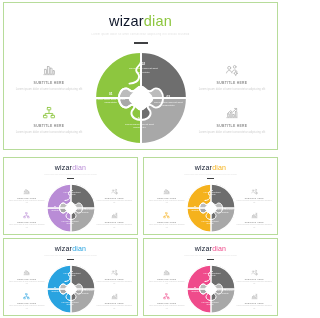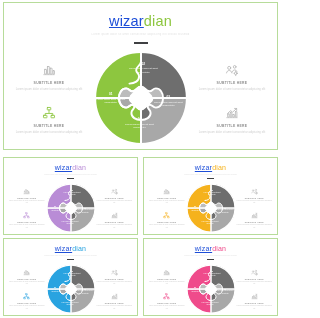--- a/index.html
+++ b/index.html
@@ -15,21 +15,21 @@
   .slide.hero{ left:3px; top:2px; width:275px; height:148px; }
   .slide.mini{ width:135px; height:78px; }
   .slide.m1{ left:3px;  top:157px; }
   .slide.m2{ left:143px;top:157px; }
   .slide.m3{ left:3px;  top:238px; }
   .slide.m4{ left:143px;top:238px; }
 
   
   .title-wrap{ width:100%; text-align:center; }
   .brand{ font-weight:400; letter-spacing:.2px; white-space:nowrap; }
-  .brand .b-dark{ color:#1d4ed8;text-decoration:underline; }
+  .brand .b-dark{ color:#0f172a; }
   .brand .b-accent{ color:#8dc63f; }
   .tagline{ color:#e2e2e2; white-space:nowrap; overflow:hidden;
             text-overflow:clip; }
   .dash{ background:#3f4042; margin:0 auto; }
 
   .hero .title-wrap{ padding-top:10px; }
   .hero .brand{ font-size:14.5px; }
   .hero .tagline{ font-size:2.6px; margin-top:4px; letter-spacing:.25px; }
   .hero .dash{ width:14px; height:2px; margin-top:6px; }
 

